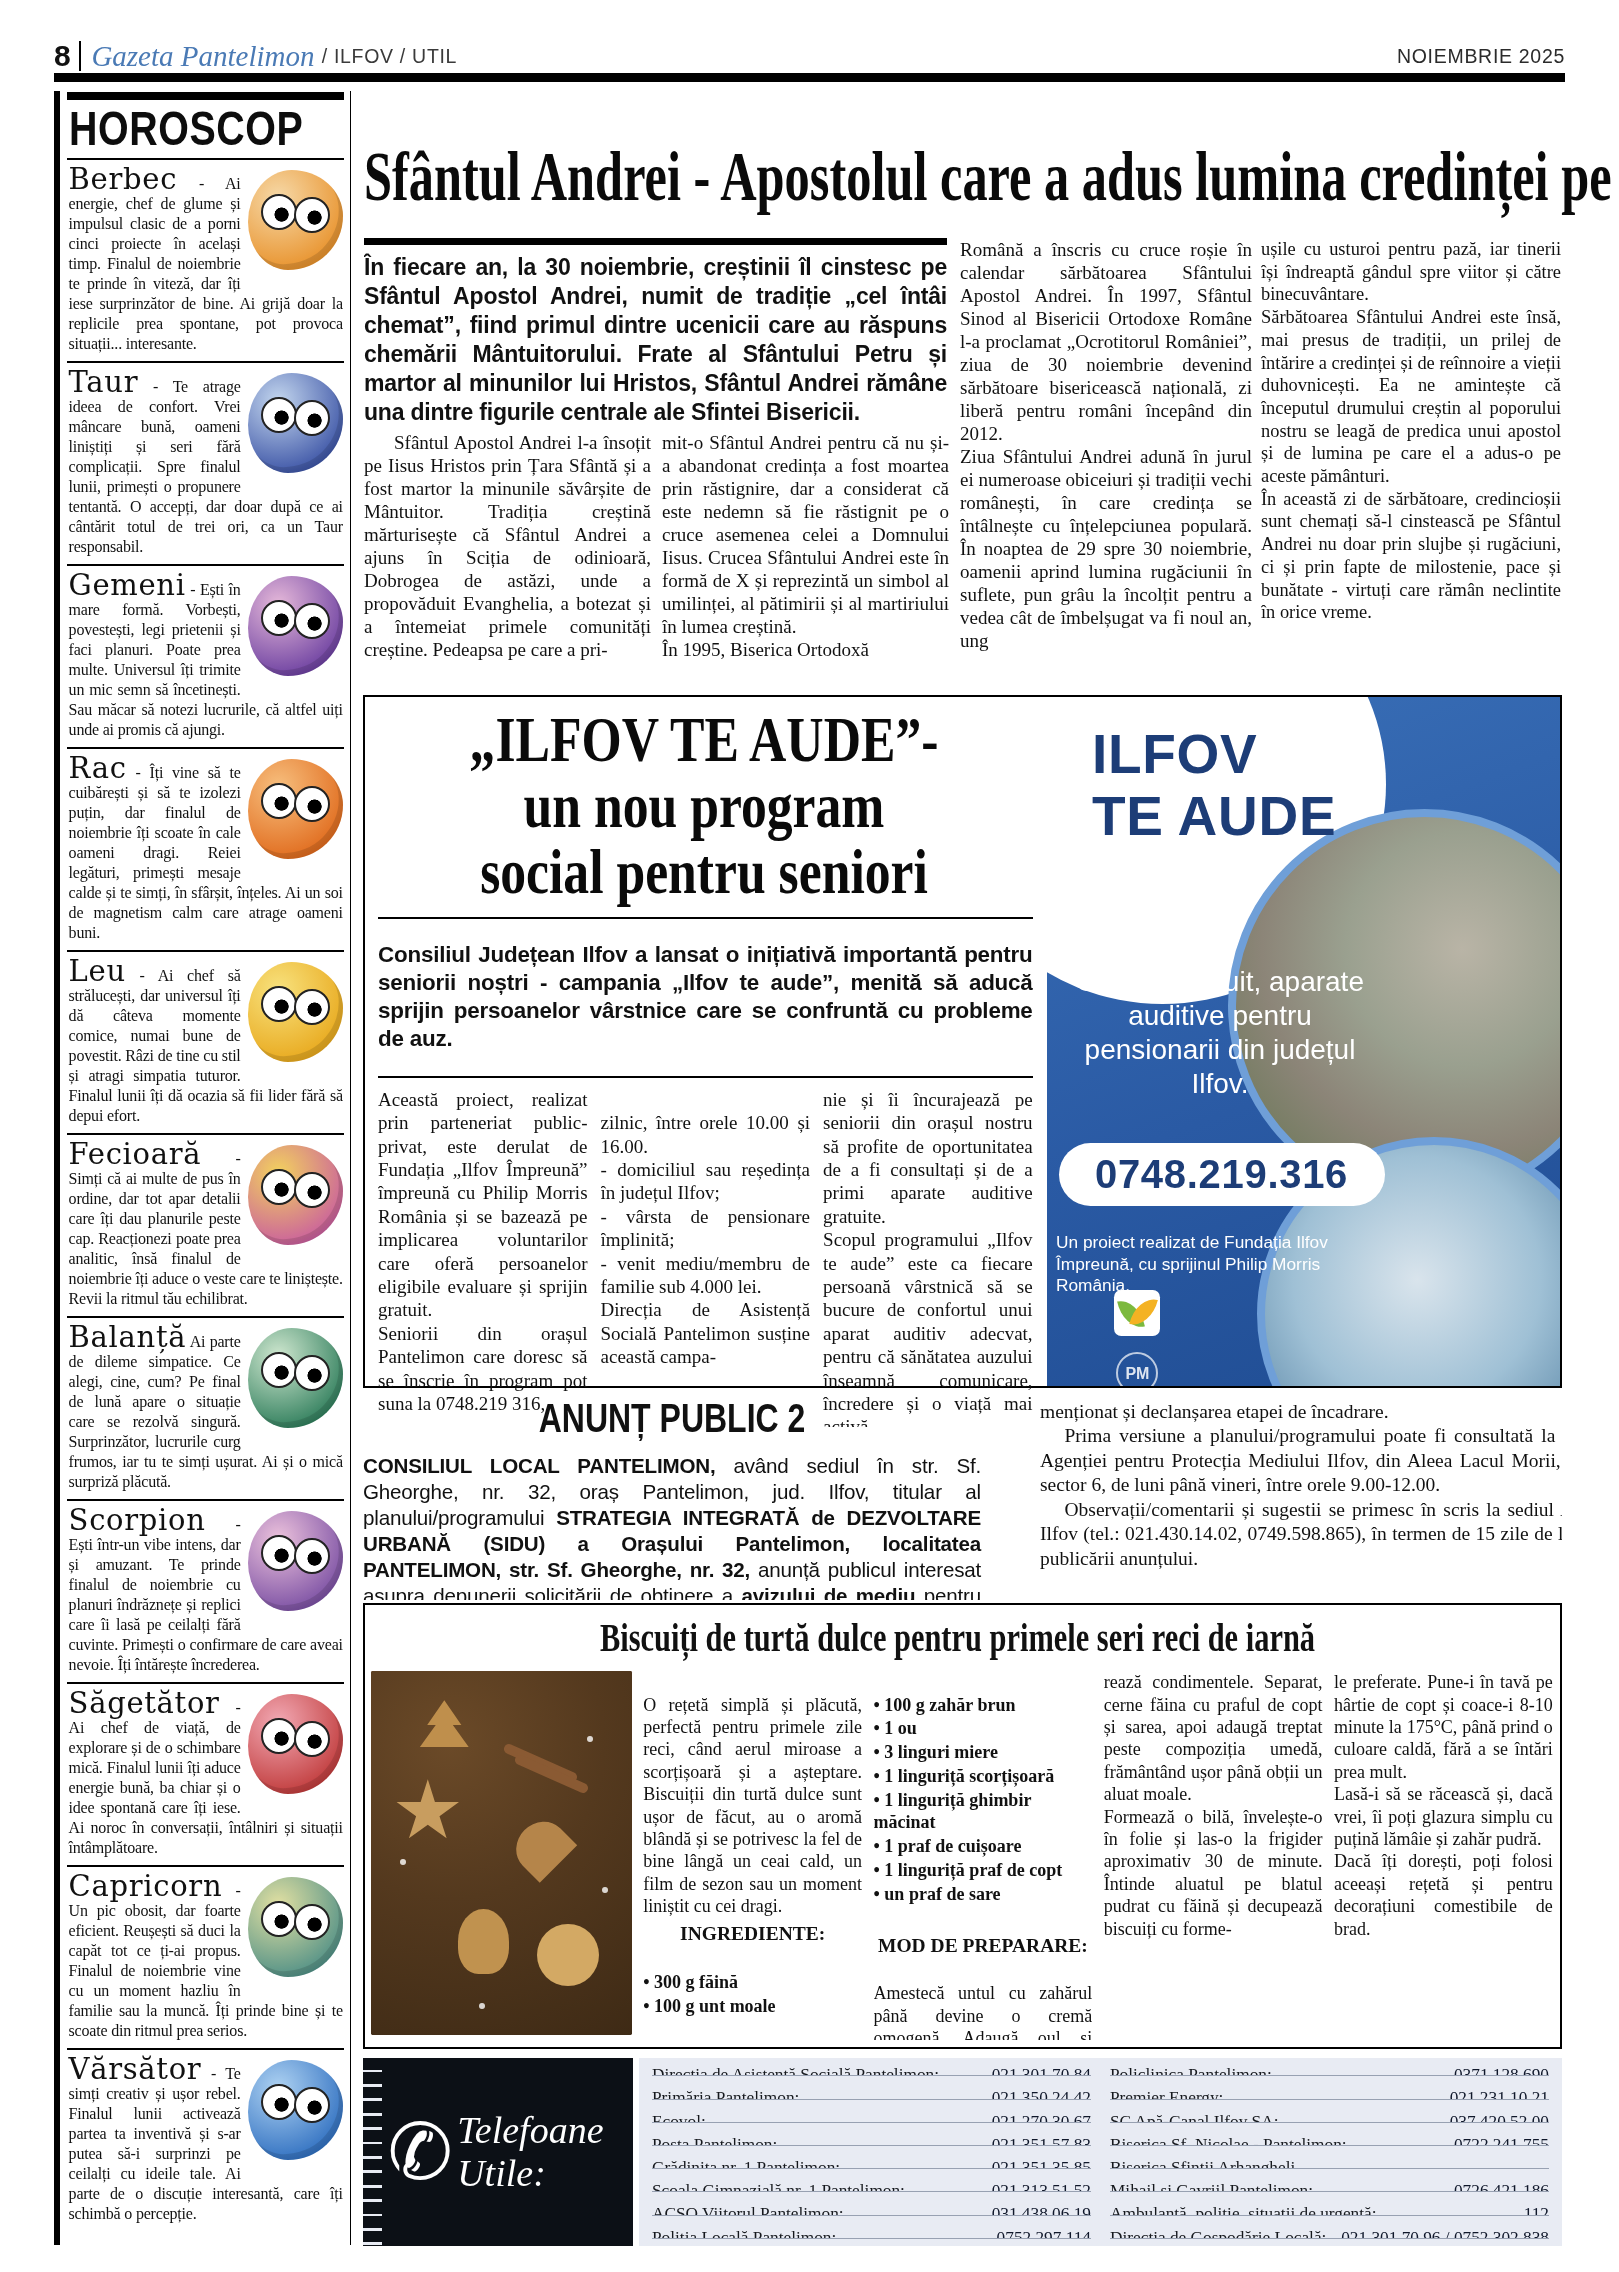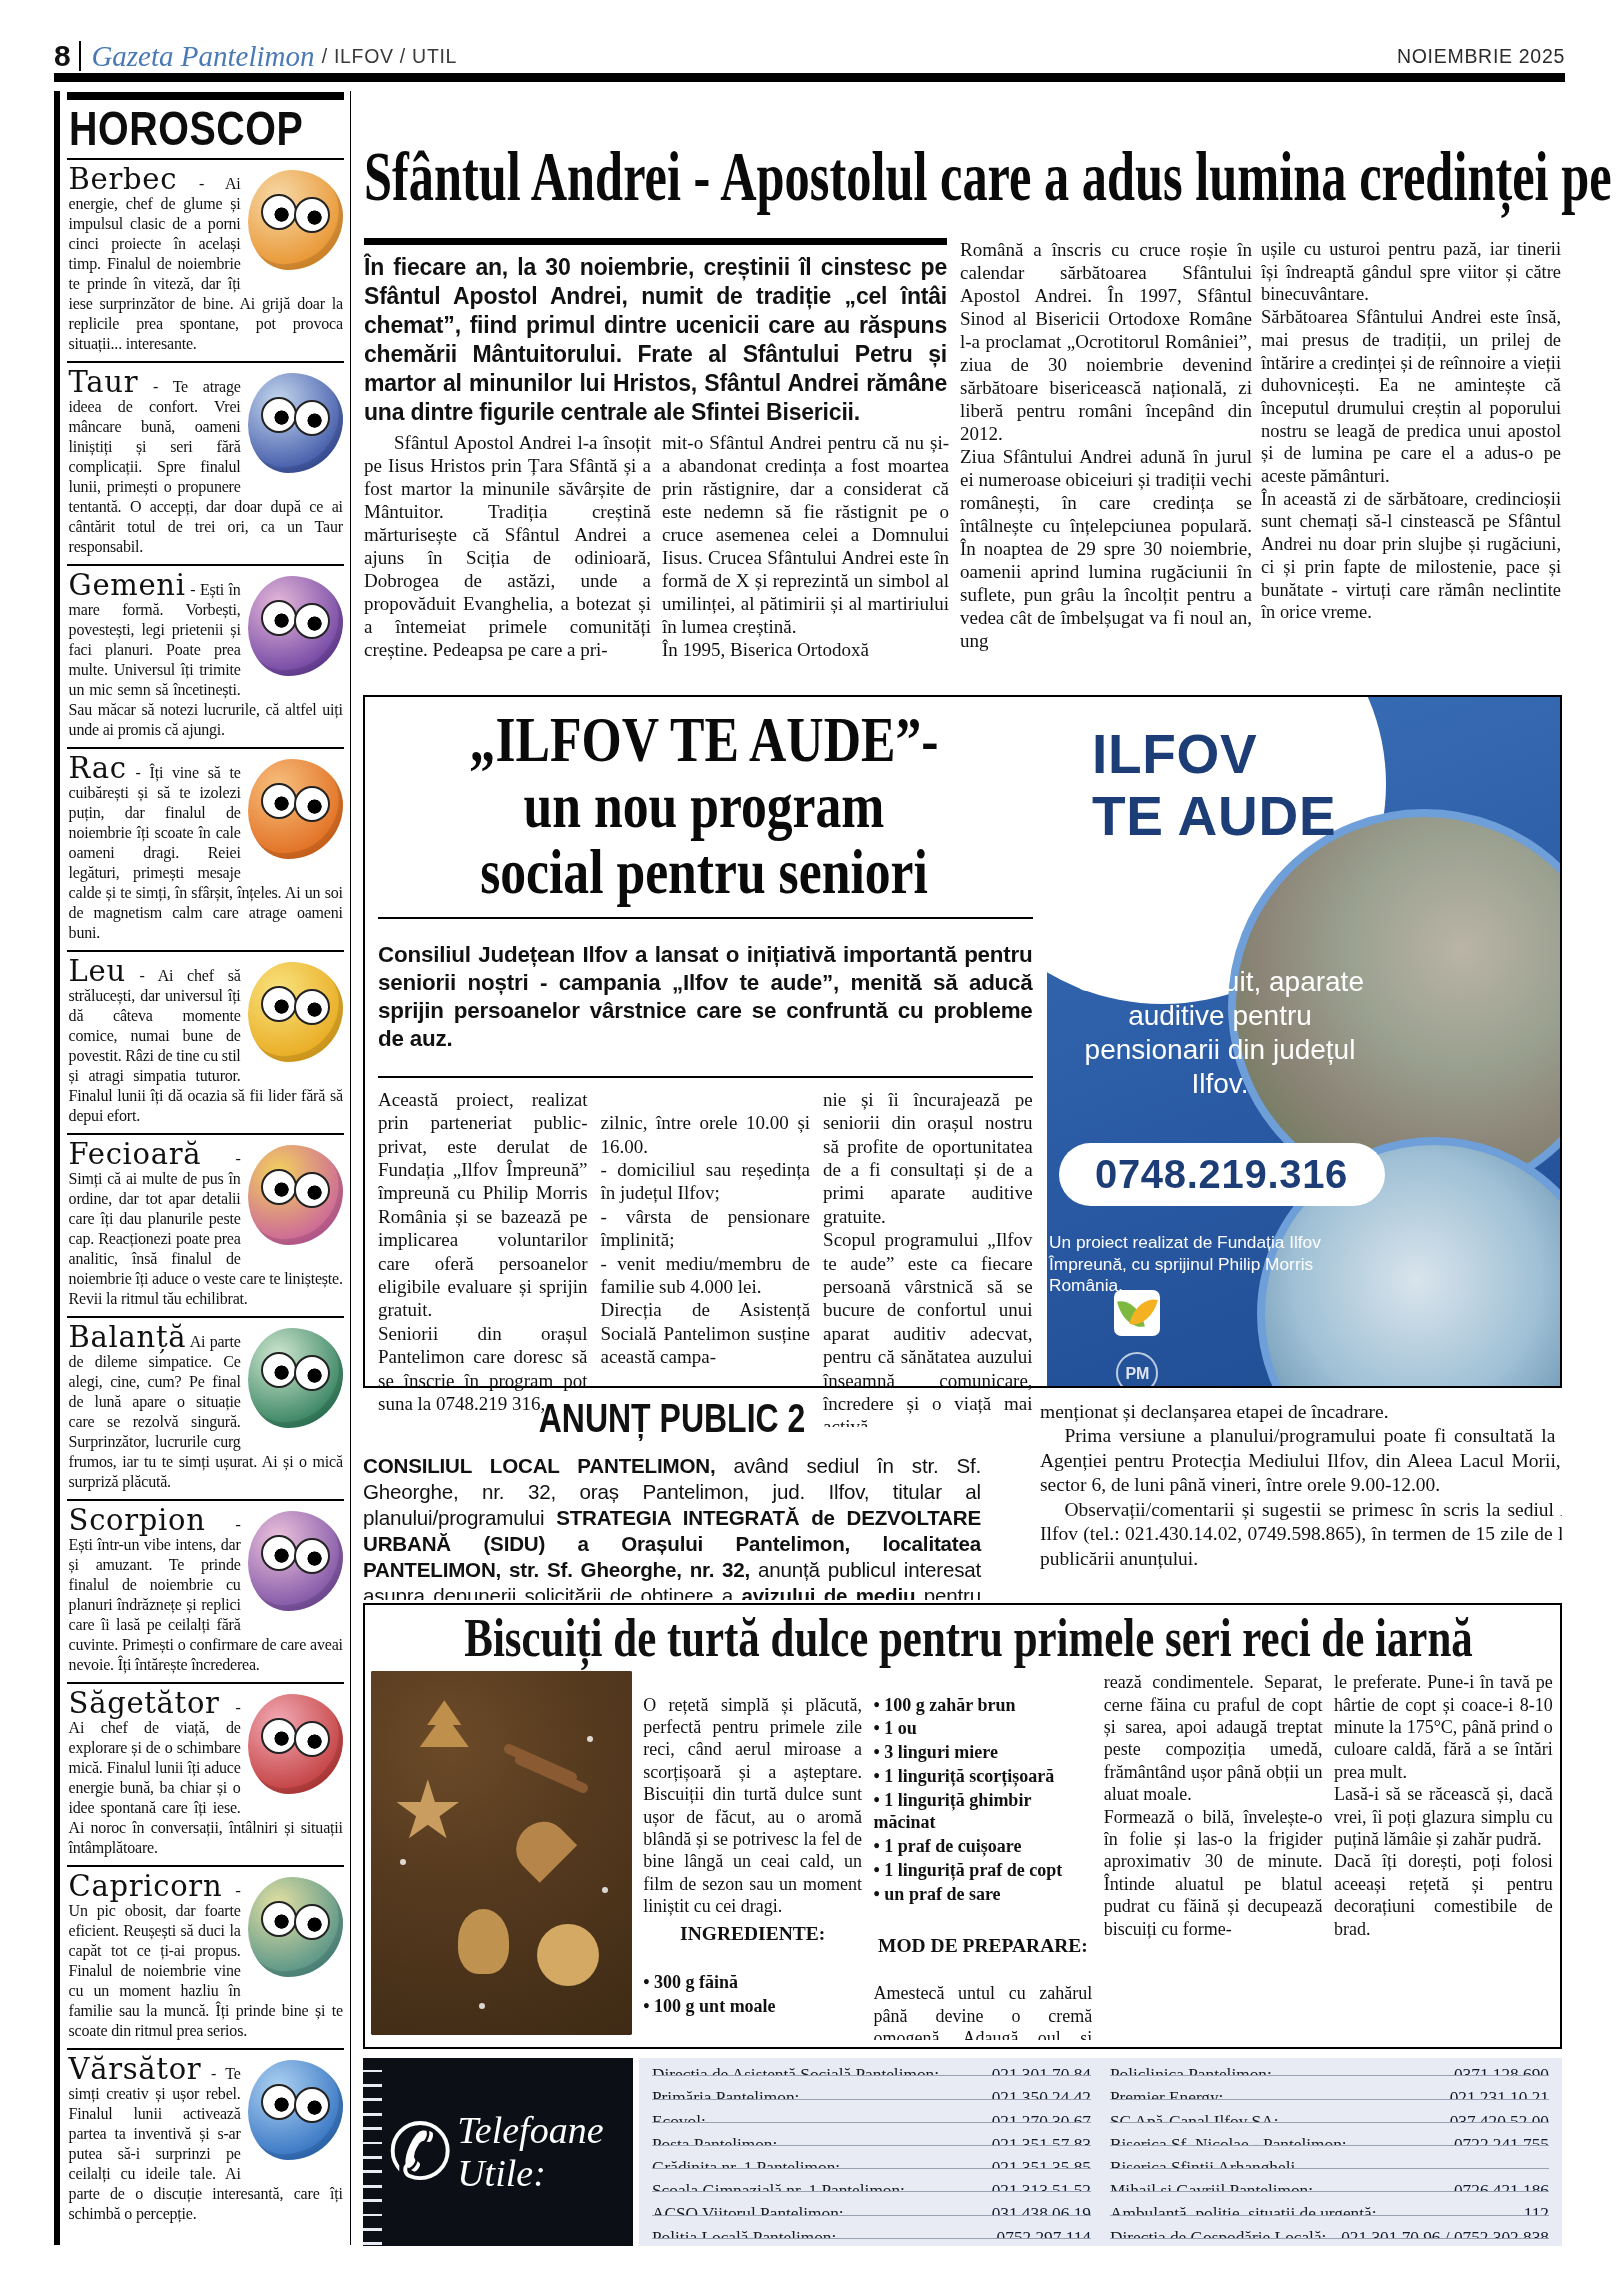--- a/index.html
+++ b/index.html
@@ -77,21 +77,21 @@
   .ad-photo{position:absolute;border-radius:50%;border:8.7px solid #6f9fd8;z-index:1;}
   .ad-photo.man{right:-61px;top:112px;width:393px;height:393px;
        background:radial-gradient(circle at 60% 35%,#b9b4a6 0%,#9aa08f 35%,#8c8578 60%,#6f7a5c 85%);}
   .ad-photo.hands{right:-51px;top:440px;width:354px;height:354px;
        background:radial-gradient(circle at 45% 40%,#d9e4ec 0%,#9fc0d5 45%,#5c88a8 80%);}
   .ad-offer{position:absolute;left:10px;top:268px;width:326px;color:#fff;text-align:center;z-index:3;
             font-family:"Liberation Sans",sans-serif;font-size:28px;line-height:34px;}
   .ad-pill{position:absolute;left:11.5px;top:446px;width:326px;height:63px;background:#fff;border-radius:35px;
            color:#1d3d77;font-family:"Liberation Sans",sans-serif;font-weight:bold;font-size:40px;line-height:63px;
            text-align:center;letter-spacing:0.7px;z-index:3;}
-  .ad-credit{position:absolute;left:2px;top:535px;width:321px;color:#fff;z-index:3;
+  .ad-credit{position:absolute;left:9px;top:535px;width:321px;color:#fff;z-index:3;
              font-family:"Liberation Sans",sans-serif;font-size:17.3px;line-height:21.6px;}
   .ad-logos{position:absolute;left:14.4px;top:593px;display:flex;align-items:center;gap:16px;z-index:3;flex-direction:column;}
   .fund-logo{width:46px;height:46px;background:#fff;border-radius:7.2px;position:relative;overflow:hidden;}
   .fund-logo::before,.fund-logo::after{content:"";position:absolute;width:21.6px;height:30px;border-radius:0 100% 0 100%;}
   .fund-logo::before{left:5.8px;top:8.7px;background:#7cb93e;transform:rotate(-12deg);}
   .fund-logo::after{right:5.8px;top:7.2px;background:#f4b223;transform:rotate(14deg) scaleX(-1);}
   .pm-crest{width:42px;height:42px;border:2.2px solid rgba(255,255,255,.7);border-radius:50%;color:rgba(255,255,255,.85);
             font-family:"Liberation Sans",sans-serif;font-weight:bold;font-size:16px;line-height:40px;text-align:center;}
   .logo-divider{width:1.4px;height:38px;background:rgba(255,255,255,.55);}
   .pm-name{color:rgba(255,255,255,.8);font-family:"Liberation Sans",sans-serif;font-size:13.7px;letter-spacing:1.4px;width:152px;line-height:17.3px;}
@@ -102,21 +102,21 @@
   .anunt-title{margin:0;font-family:"Liberation Sans",sans-serif;font-weight:bold;font-size:40px;line-height:43px;text-align:center;}
   .anunt-body{margin-top:13px;font-family:"Liberation Sans",sans-serif;font-size:20.6px;line-height:26px;
               text-align:justify;letter-spacing:-0.2px;}
   .anunt-body .seg-b{font-weight:bold;}
   .anunt-right{position:absolute;left:629px;top:2.9px;width:570px;height:199px;font-size:19.5px;line-height:24.5px;text-align:justify;margin-left:48px;}
   .anunt-right p{margin:0;}
   .anunt-right p + p{text-indent:24.5px;}
 
   
   .recipe-box{position:absolute;left:363px;top:1603px;width:1199px;height:446px;border:2.2px solid #000;overflow:hidden;}
-  .recipe-headline{margin:2.9px 0 0 0;font-family:"Liberation Serif",serif;font-weight:bold;font-size:55px;line-height:59px;padding-left:11px;}
+  .recipe-headline{margin:2.9px 0 0 0;font-family:"Liberation Serif",serif;font-weight:bold;font-size:39px;line-height:59px;}
   .recipe-content{display:flex;gap:11.5px;padding:4.3px 7.2px 7.2px 5.8px;height:369px;}
   .recipe-photo{width:261px;height:364px;flex:0 0 261px;position:relative;overflow:hidden;border-radius:1.4px;
      background:radial-gradient(circle at 30% 20%,#6b4a28 0%,#54391e 45%,#3e2a15 100%);}
   .cookie{position:absolute;background:#c89d5f;}
   .cookie.star{width:65px;height:65px;left:24.5px;top:108px;
      clip-path:polygon(50% 0%,61% 35%,98% 35%,68% 57%,79% 91%,50% 70%,21% 91%,32% 57%,2% 35%,39% 35%);}
   .cookie.heart{width:53px;height:48px;left:144px;top:152px;border-radius:50% 50% 0 0;transform:rotate(-45deg);
      background:#b5854a;}
   .cookie.man{width:51px;height:65px;left:87px;top:238px;border-radius:50% 50% 40% 40%;background:#c0924f;}
   .cookie.round{width:62px;height:62px;left:166px;top:253px;border-radius:50%;background:#d3a964;}

